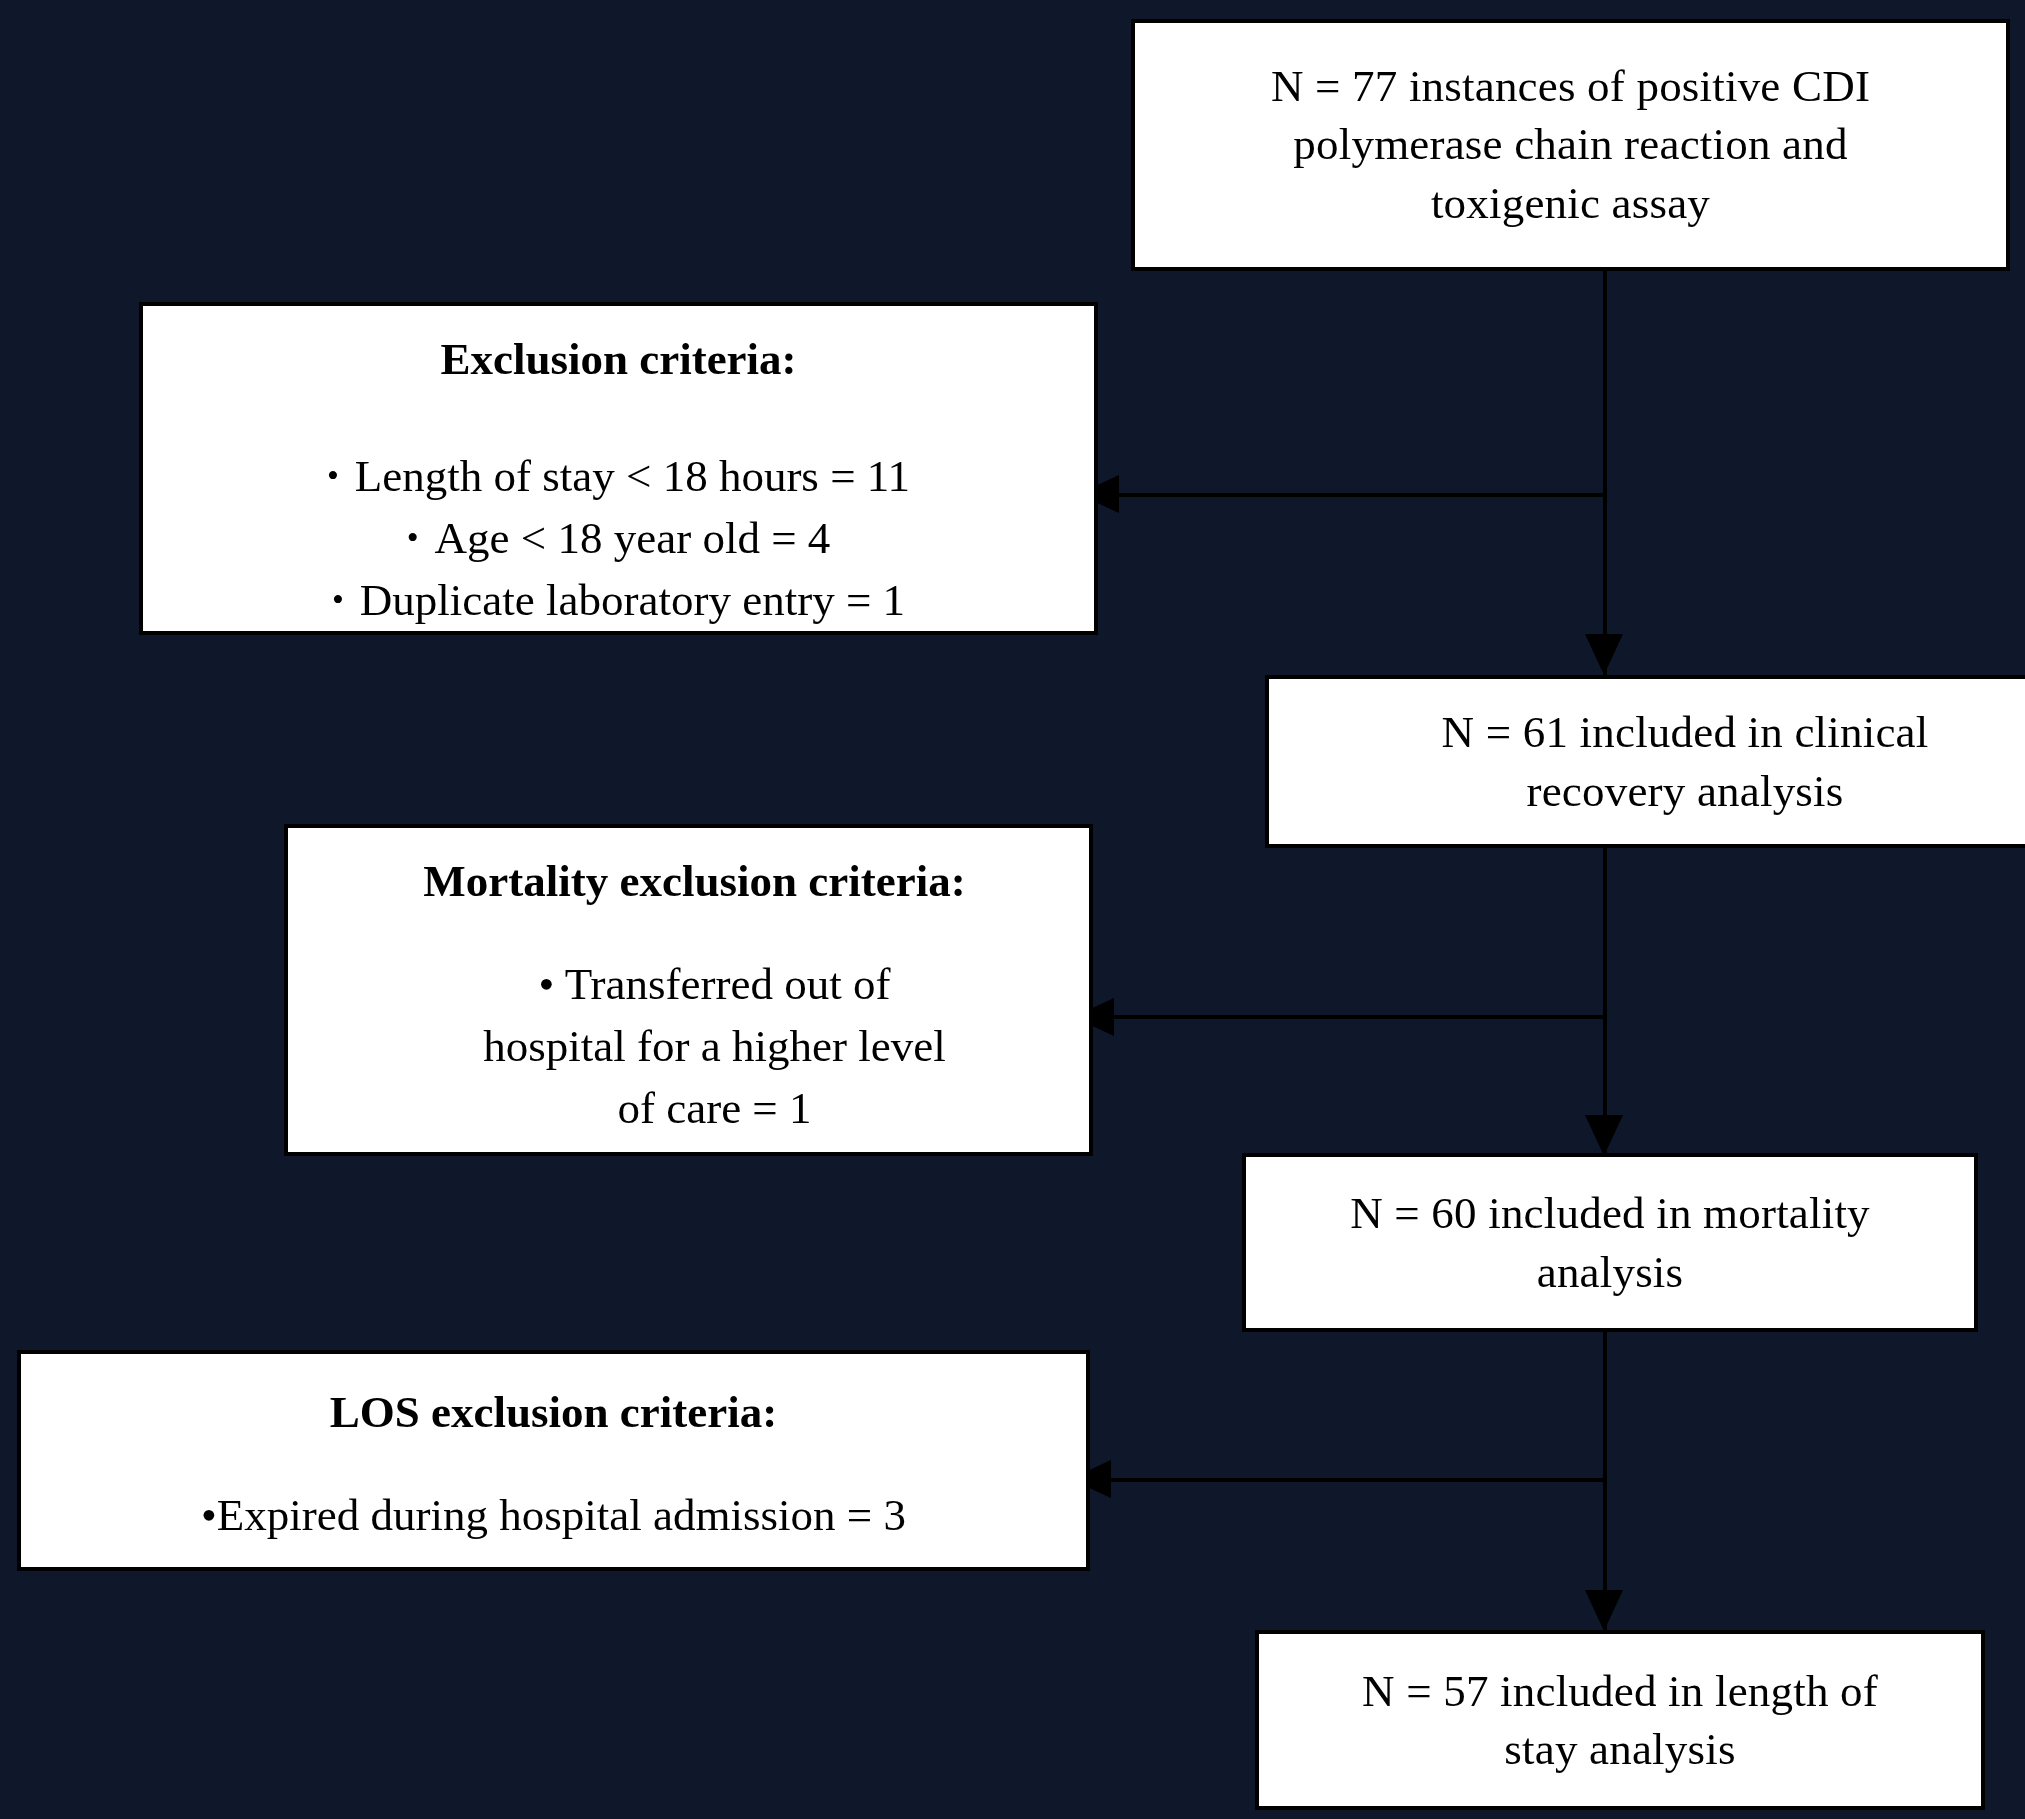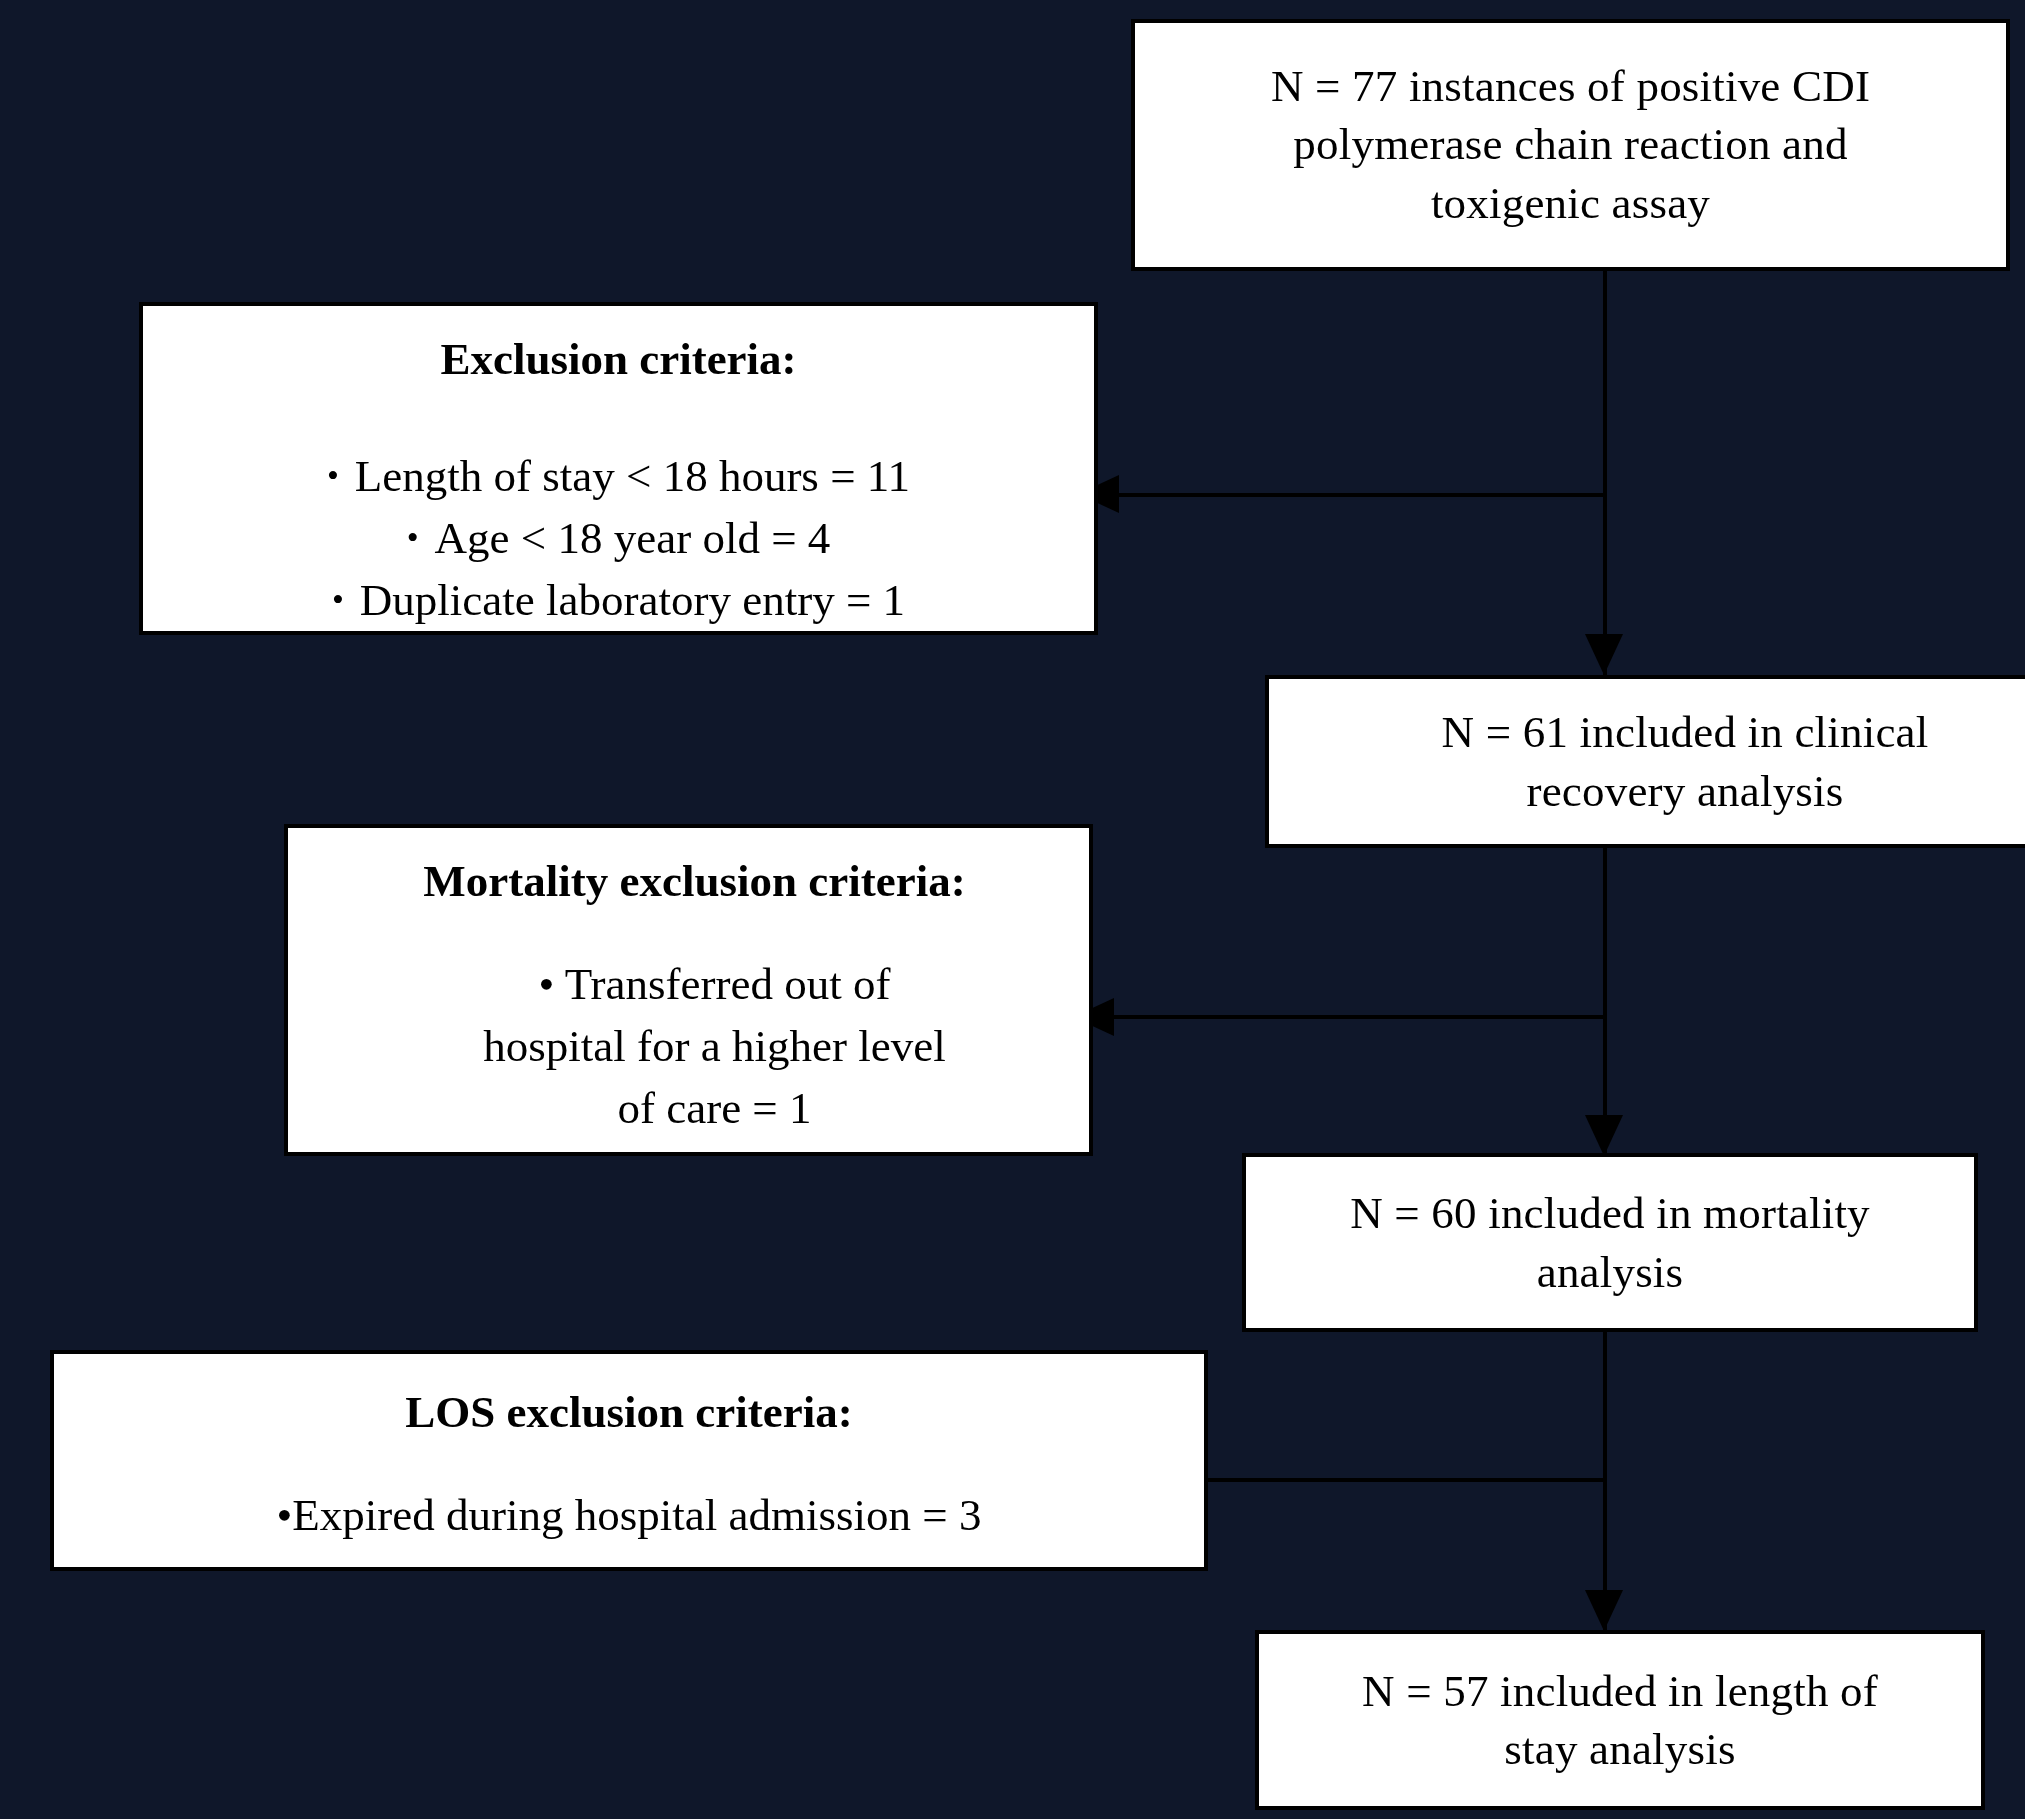--- a/index.html
+++ b/index.html
@@ -148,21 +148,21 @@
     <div class="wrapped-item" style="margin-top:35px;">•    Transferred out of
 hospital for a higher level
 of care = 1</div>
   </div>
 
   <div class="node" style="left:1242px; top:1153px; width:736px; height:179px;">
     <div class="node-text">N = 60 included in mortality
 analysis</div>
   </div>
 
-  <div class="node" style="left:17px; top:1350px; width:1158px; height:221px; justify-content:flex-start; padding-top:29px;margin-left:33px;">
+  <div class="node" style="left:17px; top:1350px; width:1073px; height:221px; justify-content:flex-start; padding-top:29px;">
     <div class="crit-title">LOS exclusion criteria:</div>
     <div style="font-size:45px; line-height:1.38; margin-top:35px; text-align:center;">
       <span class="bullet">•</span><span>Expired during hospital admission = 3</span>
     </div>
   </div>
 
   <div class="node" style="left:1255px; top:1630px; width:730px; height:180px;">
     <div class="node-text">N = 57 included in length of
 stay analysis</div>
   </div>

